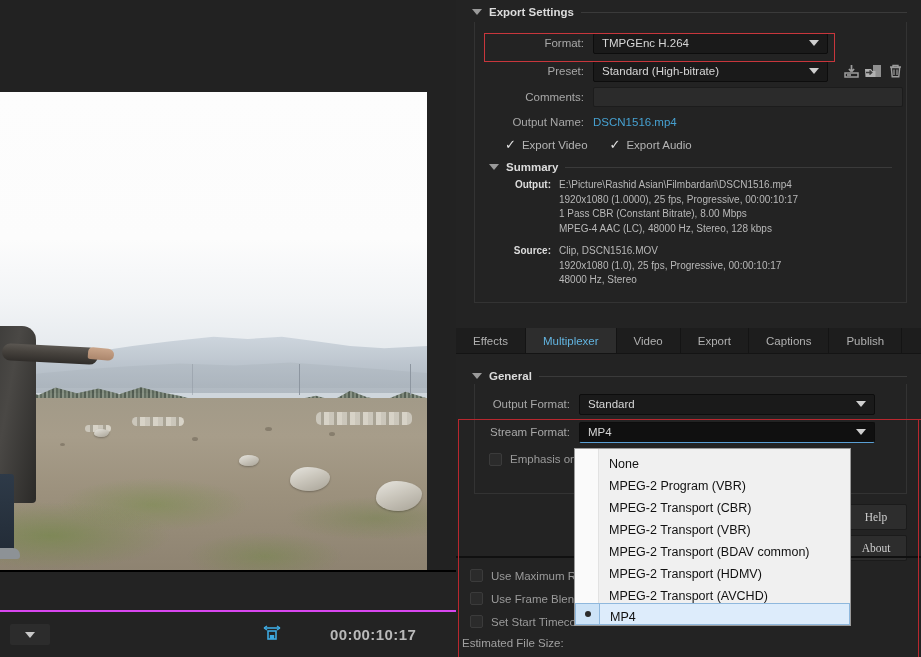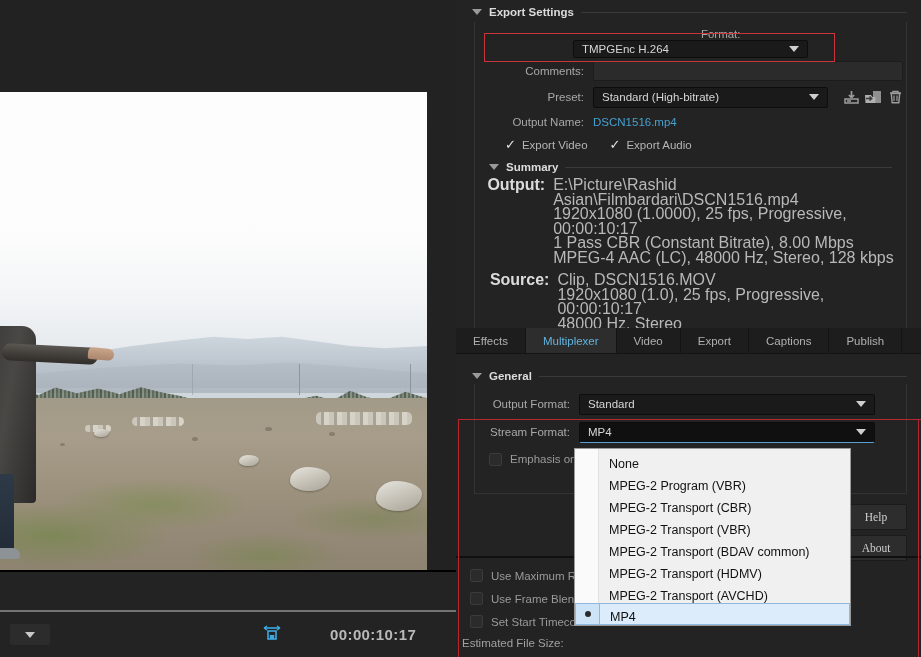--- a/index.html
+++ b/index.html
@@ -99,21 +99,21 @@
   .person-shoe {
     position: absolute; left: -10px; top: 95.5%; width: 30px; height: 11px;
     background: #8d9296; border-radius: 4px 7px 3px 3px;
   }
   #preview-scrub {
     position: absolute; left: 0; top: 570px; width: 456px; height: 40px;
     background: #232323; border-top: 2px solid #000;
   }
   #preview-bottombar {
     position: absolute; left: 0; top: 610px; width: 456px; height: 47px;
-    background: #232323; border-top: 2px solid #737373;
+    background: #232323; border-top: 2px solid #d946ef;
     display: flex; align-items: center;
   }
   .mini-dropdown {
     margin-left: 10px; width: 40px; height: 21px; background: #2c2c2c;
     border-radius: 2px; display: flex; align-items: center; justify-content: center;
   }
   .tri-down { width: 0; height: 0; border-left: 5px solid transparent;
     border-right: 5px solid transparent; border-top: 6px solid #c8c8c8; }
   #fit-icon { position: absolute; left: 263px; color: #3ea9e0; }
   #timecode {
@@ -146,21 +146,21 @@
     border-top: 6px solid #cfcfcf;
   }
   .textbox { height: 20px; background: #2b2b2b; border: 1px solid #1c1c1c; border-radius: 2px; }
 
   .link { color: #46a0d0; font-size: 11.5px; }
   .chk-row { display: flex; align-items: center; gap: 22px; padding: 4px 0 4px 30px; }
   .chk { display: flex; align-items: center; gap: 6px; color: #b4b4b4; font-size: 11.5px; }
   .chk .mark { color: #e2e2e2; font-size: 13px; line-height: 1; }
   .box-unchecked { width: 13px; height: 13px; background: #2b2b2b; border: 1px solid #3b3b3b; border-radius: 2px; }
 
-  .sum-row { display: flex; font-size: 16px; line-height: 14.5px; }
+  .sum-row { display: flex; font-size: 10px; line-height: 14.5px; }
   .sum-lbl { width: 84px; text-align: right; padding-right: 8px; color: #dcdcdc; font-weight: bold; }
   .sum-val { color: #b8b8b8; }
 
   
   #tabs { position: absolute; left: 0; top: 328px; width: 465px; height: 26px;
           border-bottom: 1px solid #141414; display: flex; align-items: stretch; }
   .tab { padding: 0 17px; display: flex; align-items: center; font-size: 11.5px;
          color: #b0b0b0; background: #1d1d1d; border-right: 1px solid #141414; cursor: default; }
   .tab.active { background: #2d2d2d; color: #62b4e0; }
 
@@ -251,31 +251,26 @@
   <div id="settings-panel">
 
     <div class="group-hdr">
       <span class="disc"></span>
       <span class="group-title">Export Settings</span>
       <span class="group-rule"></span>
     </div>
 
     <div class="group-box" style="margin-top:2px;">
 
-      <div class="row" style="height:30px;flex-direction:column;">
+      <div class="row" style="height:30px;">
         <span class="lbl">Format:</span>
         <div class="select" style="width:235px;">
           <span>TMPGEnc H.264</span>
           <span class="caret"></span>
         </div>
-      </div>
-
-      <div class="row">
-        <span class="lbl">Comments:</span>
-        <input class="textbox" style="width: 310px; color: rgb(208, 208, 208); font-size: 11.5px; padding: 0px 6px;" value="">
       </div>
 
       <div class="row">
         <span class="lbl">Preset:</span>
         <div class="select" style="width:235px;">
           <span>Standard (High-bitrate)</span>
           <span class="caret"></span>
         </div>
         <span class="icon-btn" style="margin-left:12px;">
           <svg width="17" height="15" viewBox="0 0 17 15">
@@ -293,20 +288,25 @@
         </span>
         <span class="icon-btn">
           <svg width="15" height="16" viewBox="0 0 15 16">
             <path d="M2 4 h11 M5 4 v-1.6 h5 V4" stroke="#9d9d9d" stroke-width="1.4" fill="none"></path>
             <path d="M3.3 4.6 l.9 9.2 h6.6 l.9 -9.2 z" fill="none" stroke="#9d9d9d" stroke-width="1.4"></path>
             <path d="M6 6.4 v5.6 M9 6.4 v5.6" stroke="#9d9d9d" stroke-width="1.2"></path>
           </svg>
         </span>
       </div>
 
+      <div class="row">
+        <span class="lbl">Comments:</span>
+        <input class="textbox" style="width: 310px; color: rgb(208, 208, 208); font-size: 11.5px; padding: 0px 6px;" value="">
+      </div>
+
       <div class="row" style="height:24px;">
         <span class="lbl">Output Name:</span>
         <span class="link">DSCN1516.mp4</span>
       </div>
 
       <div class="chk-row">
         <span class="chk">
           <span class="mark">✓</span>
           <span>Export Video</span>
         </span>

